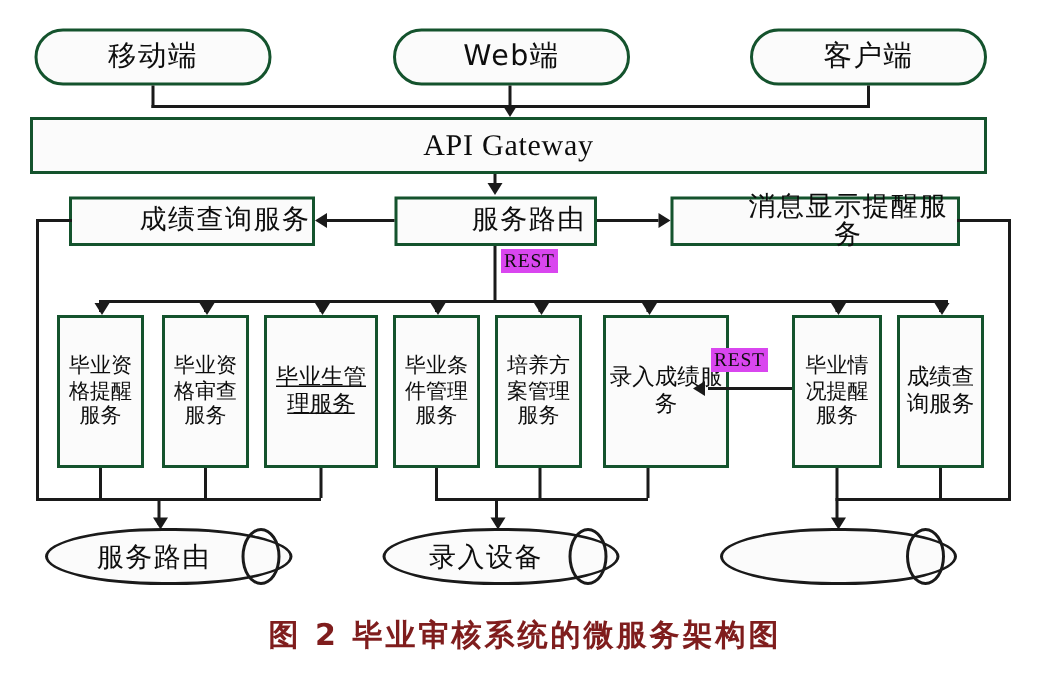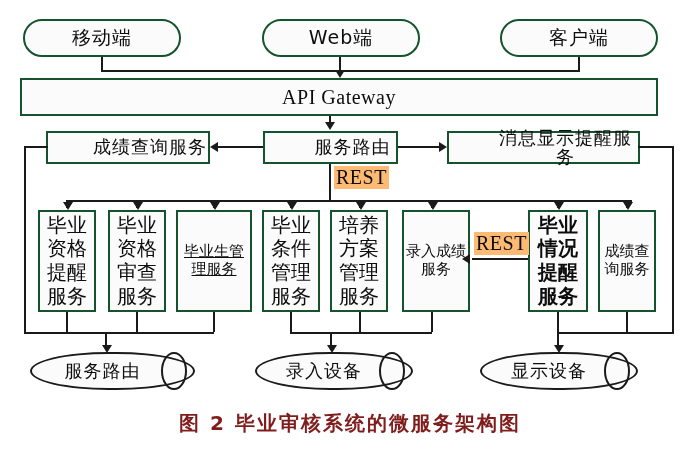--- a/index.html
+++ b/index.html
@@ -42,21 +42,21 @@
     font-family: "Liberation Serif", "DejaVu Serif", serif;
     letter-spacing: 0.5px;
   }
   .router,
   .wide-svc {
     font-size: 18px;
     letter-spacing: 1px;
     padding-left: 44px;
   }
   .svc {
-    font-size: 20px;
+    font-size: 14px;
     padding: 12px 1px;
     line-height: 1.18;
     word-break: break-all;
   }
   .svc-wide {
     font-size: 15px;
     line-height: 1.18;
   }
   
   .cyl {
@@ -111,23 +111,23 @@
     border-right: 8px solid #1a1a1a;
   }
   .arrow-r {
     border-top: 5px solid transparent;
     border-bottom: 5px solid transparent;
     border-left: 8px solid #1a1a1a;
   }
   .edge-label {
     position: absolute;
     font-family: "Liberation Serif", "DejaVu Serif", serif;
-    font-size: 20px;
+    font-size: 13px;
     color: #0d0d0d;
-    background: #fdba74;
+    background: #d946ef;
     padding: 0 2px;
     letter-spacing: 0.5px;
   }
   .caption {
     position: absolute;
     left: 0;
     width: 700px;
     text-align: center;
     font-size: 20px;
     font-weight: bold;
@@ -225,24 +225,24 @@
   </div>
   <div class="node svc-wide" style="left:176px; top:210px; width:76px; height:102px;text-decoration:underline;">
     <span>毕业生管理服务</span>
   </div>
   <div class="node svc" style="left:262px; top:210px; width:58px; height:102px;">
     <span>毕业条件管理服务</span>
   </div>
   <div class="node svc" style="left:330px; top:210px; width:58px; height:102px;">
     <span>培养方案管理服务</span>
   </div>
-  <div class="node svc-wide" style="left:402px; top:210px; width:68px; height:102px;">
+  <div class="node svc-wide" style="left:402px; top:210px; width:84px; height:102px;">
     <span>录入成绩服务</span>
   </div>
-  <div class="node svc" style="left:528px; top:210px; width:60px; height:102px;font-weight:bold;">
+  <div class="node svc" style="left:528px; top:210px; width:60px; height:102px;">
     <span>毕业情况提醒服务</span>
   </div>
   <div class="node svc-wide" style="left:598px; top:210px; width:58px; height:102px;">
     <span>成绩查询服务</span>
   </div>
 
   <div class="ln h" style="left:472px; top:258px; width:56px;"></div>
   <div class="arrow-l" style="left:462px; top:254px;"></div>
   <div class="edge-label" style="left:474px; top:232px;">REST</div>
 
@@ -269,18 +269,17 @@
   <div class="cyl" style="left:30px; top:352px; width:165px; height:38px;">
     <span class="cap"></span>
     <span class="cyl-label">服务路由</span>
   </div>
   <div class="cyl" style="left:255px; top:352px; width:158px; height:38px;">
     <span class="cap"></span>
     <span class="cyl-label">录入设备</span>
   </div>
   <div class="cyl" style="left:480px; top:352px; width:158px; height:38px;">
     <span class="cap"></span>
-    <span class="cyl-label">显示设备</span>
   </div>
 
   <div class="caption" style="top:410px;">图 2    毕业审核系统的微服务架构图</div>
 
 </div>
 
 </body></html>

